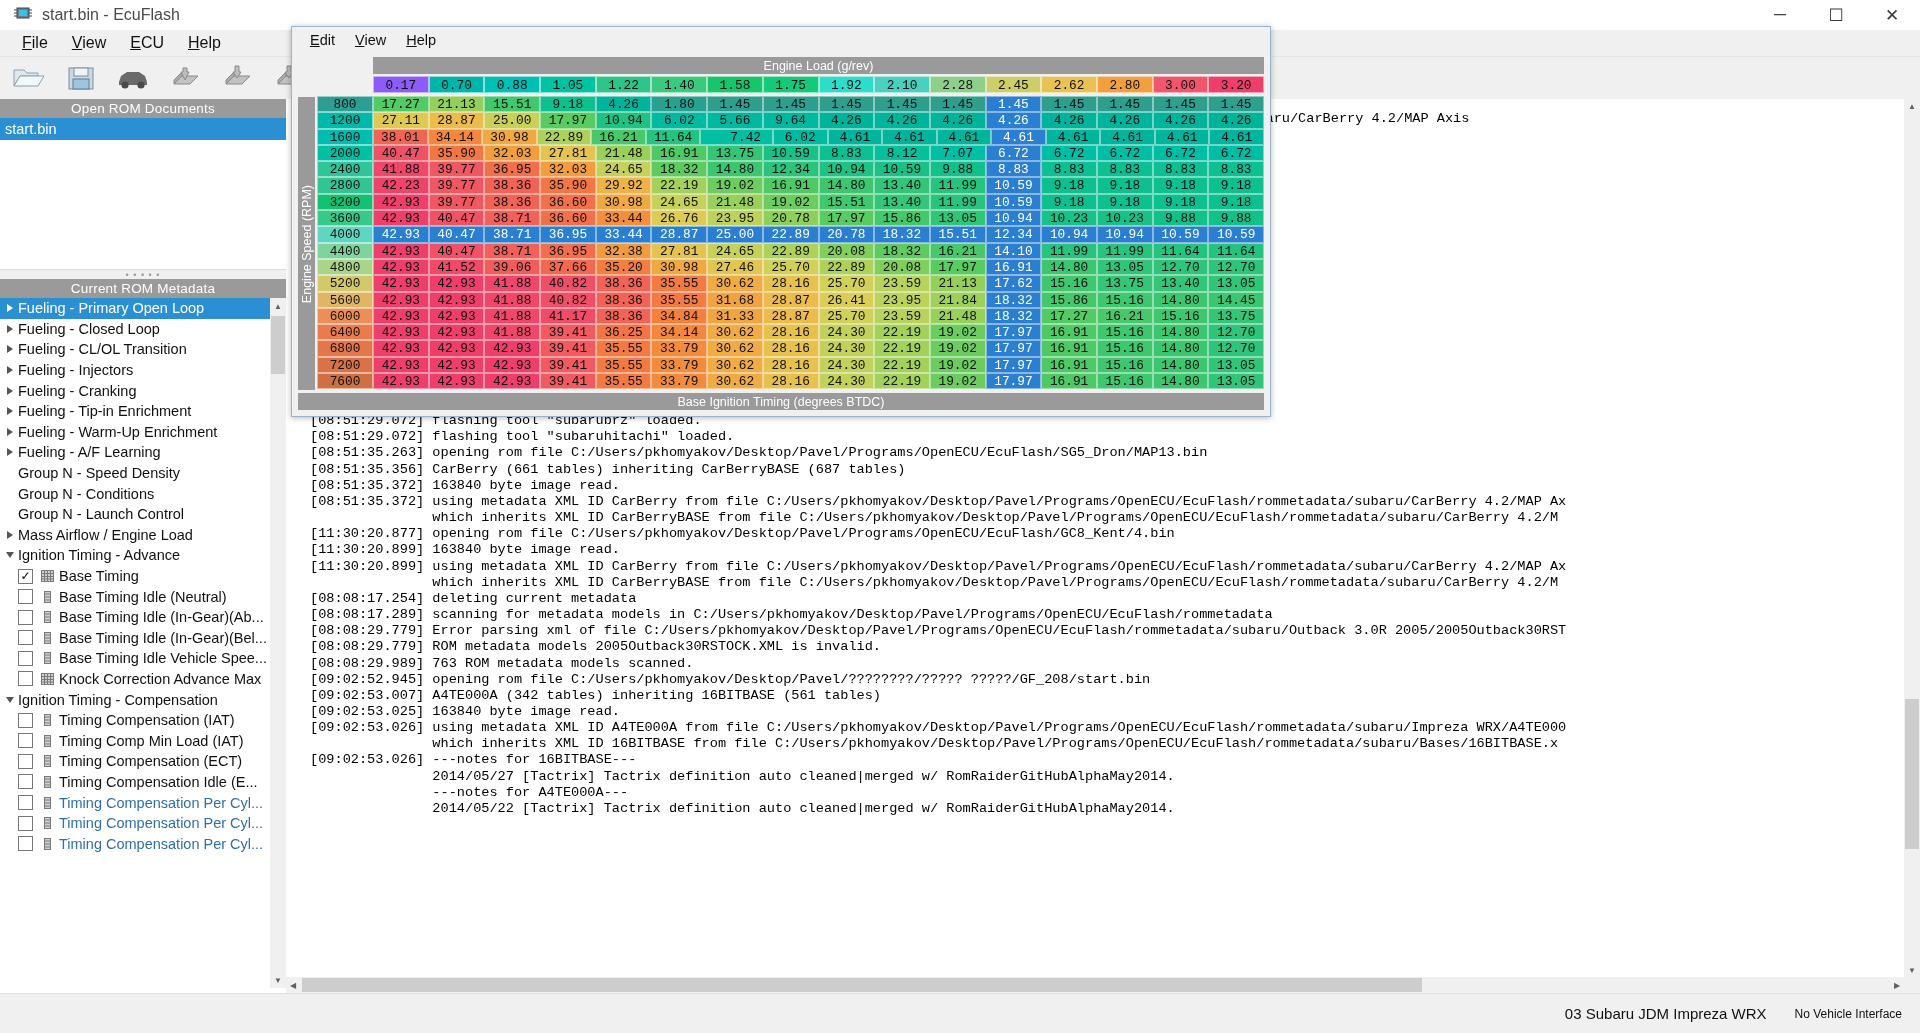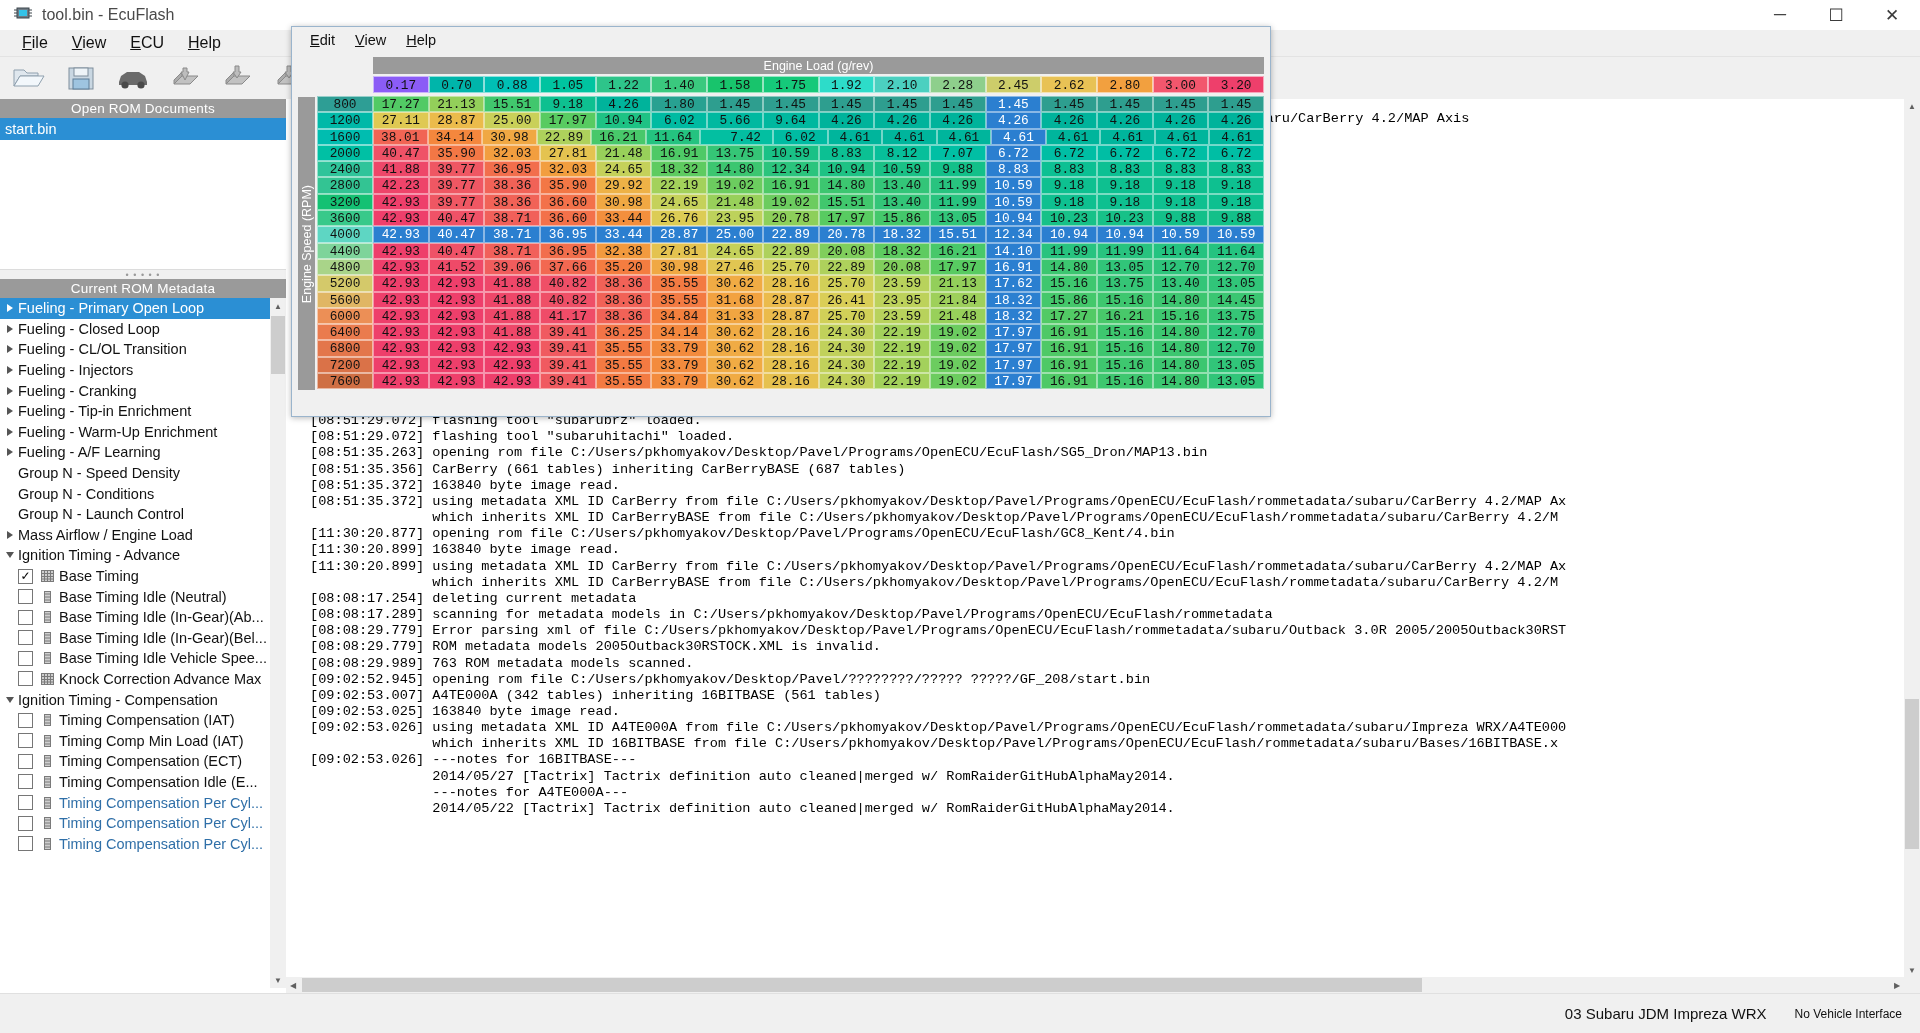--- a/index.html
+++ b/index.html
@@ -141,21 +141,21 @@
         <g stroke="#3d464d" stroke-width="1">
           <line x1="3" y1="5" x2="0" y2="5"></line>
             <line x1="3" y1="8" x2="0" y2="8"></line>
             <line x1="3" y1="11" x2="0" y2="11"></line>
           <line x1="15" y1="5" x2="18" y2="5"></line>
             <line x1="15" y1="8" x2="18" y2="8"></line>
             <line x1="15" y1="11" x2="18" y2="11"></line>
         </g>
       </svg>
     </span>
-    <span class="tb-text">tool.bin - EcuFlash</span>
+    <span class="tb-text">start.bin - EcuFlash</span>
     <div class="tb-buttons">
       <div class="tb-btn">─</div>
       <div class="tb-btn">☐</div>
       <div class="tb-btn close">✕</div>
     </div>
   </div>
 
   <div class="menubar">
     <div class="mi"><u>F</u>ile</div>
     <div class="mi"><u>V</u>iew</div>
@@ -949,20 +949,21 @@
                 <div class="dcell" style="background: rgb(108, 204, 95);">19.02</div>
                 <div class="dcell selcell">17.97</div>
                 <div class="dcell" style="background: rgb(78, 201, 102);">16.91</div>
                 <div class="dcell" style="background: rgb(62, 199, 111);">15.16</div>
                 <div class="dcell" style="background: rgb(60, 198, 112);">14.80</div>
                 <div class="dcell" style="background: rgb(49, 197, 121);">13.05</div>
               </div>
             </div>
         </div>
       </div>
+      <div class="tbl-footer">Base Ignition Timing (degrees BTDC)</div>
     </div>
   </div>
 
   <div class="statusbar">
     <span class="sb-text2">03 Subaru JDM Impreza WRX</span>
     <span class="sb-text">No Vehicle Interface</span>
   </div>
 
 </div>
 

